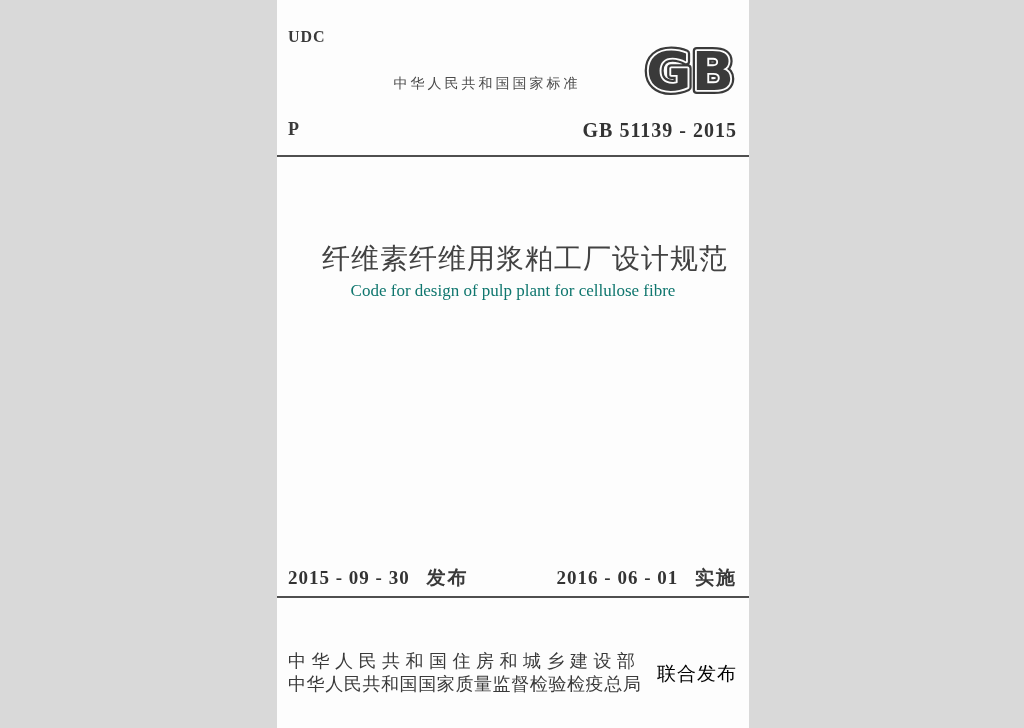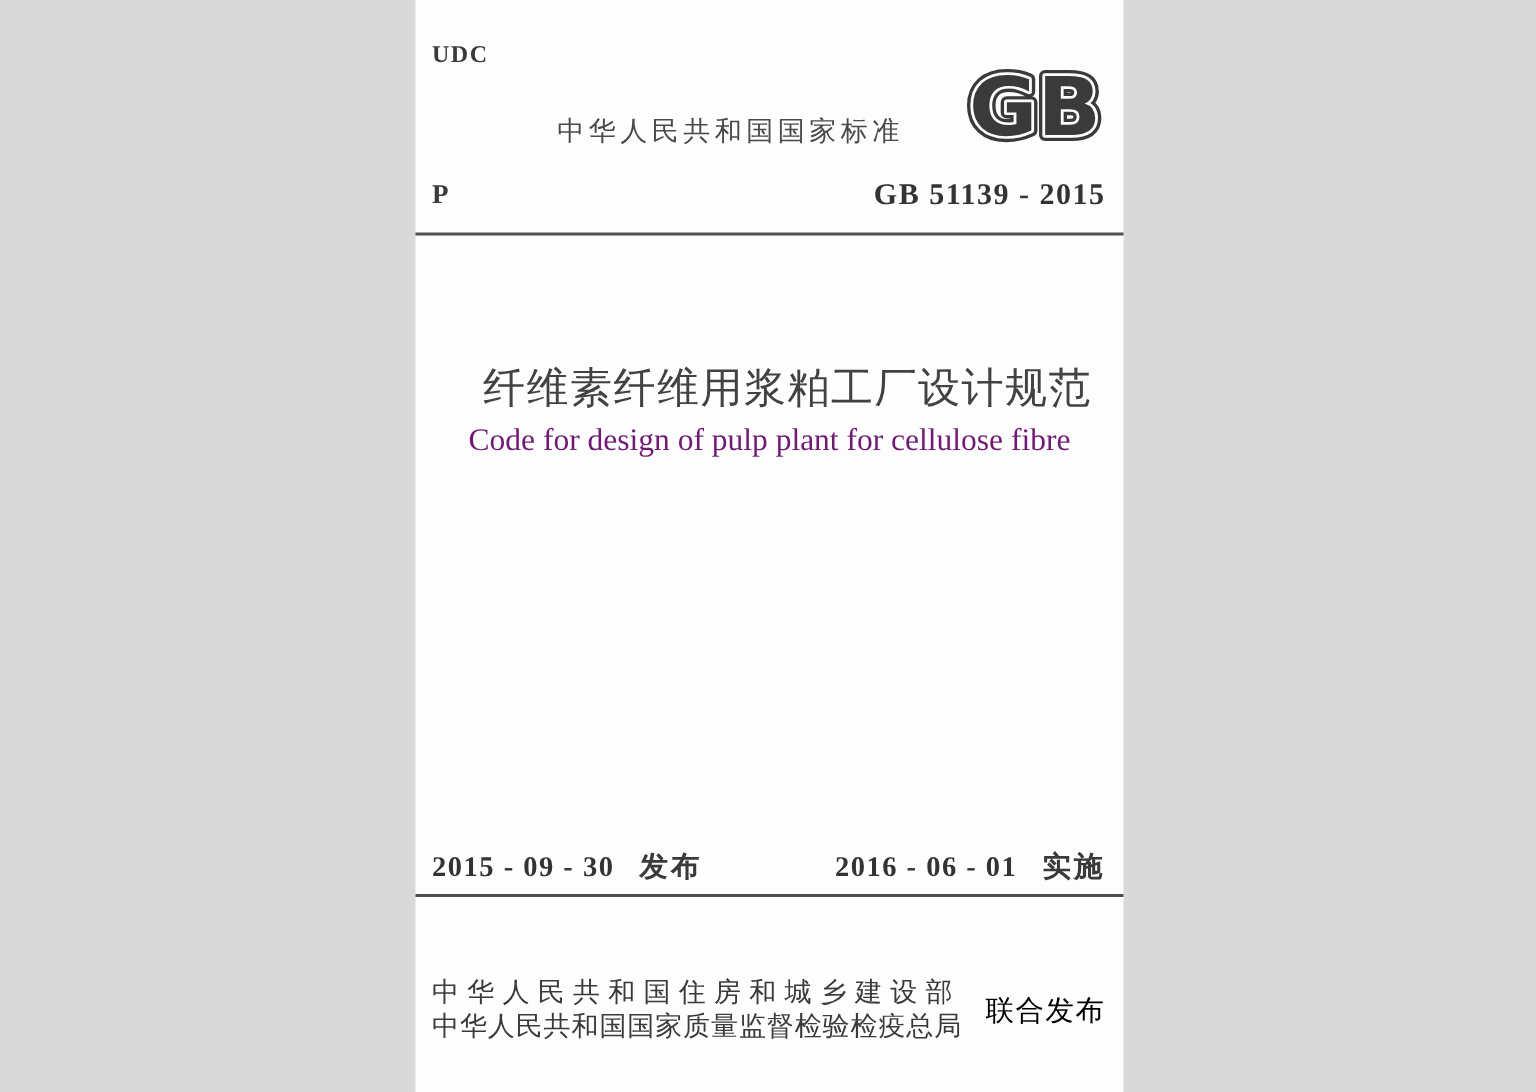--- a/index.html
+++ b/index.html
@@ -35,21 +35,21 @@
     letter-spacing: 1px;
     color: #3a3a3a;
   }
   .std-type {
     position: absolute;
     left: 0;
     top: 75px;
     width: 420px;
     text-align: center;
     font-family: Liberation Sans, sans-serif;
-    font-size: 18px;
+    font-size: 14px;
     letter-spacing: 3px;
     color: #4a4a4a;
     white-space: nowrap;
   }
   .gb-logo {
     position: absolute;
     left: 366px;
     top: 40px;
     width: 94px;
     height: 58px;
@@ -98,22 +98,22 @@
     color: #424242;
     white-space: nowrap;
   }
   .en-title {
     position: absolute;
     left: 0;
     top: 281px;
     width: 100%;
     text-align: center;
     font-family: "Liberation Serif", "DejaVu Serif", serif;
-    font-size: 21px;
-    color: #701a75;
+    font-size: 17px;
+    color: #0f766e;
     white-space: nowrap;
   }
 
   .date-row {
     position: absolute;
     left: 11px;
     right: 12px;
     top: 565px;
     display: flex;
     justify-content: space-between;

